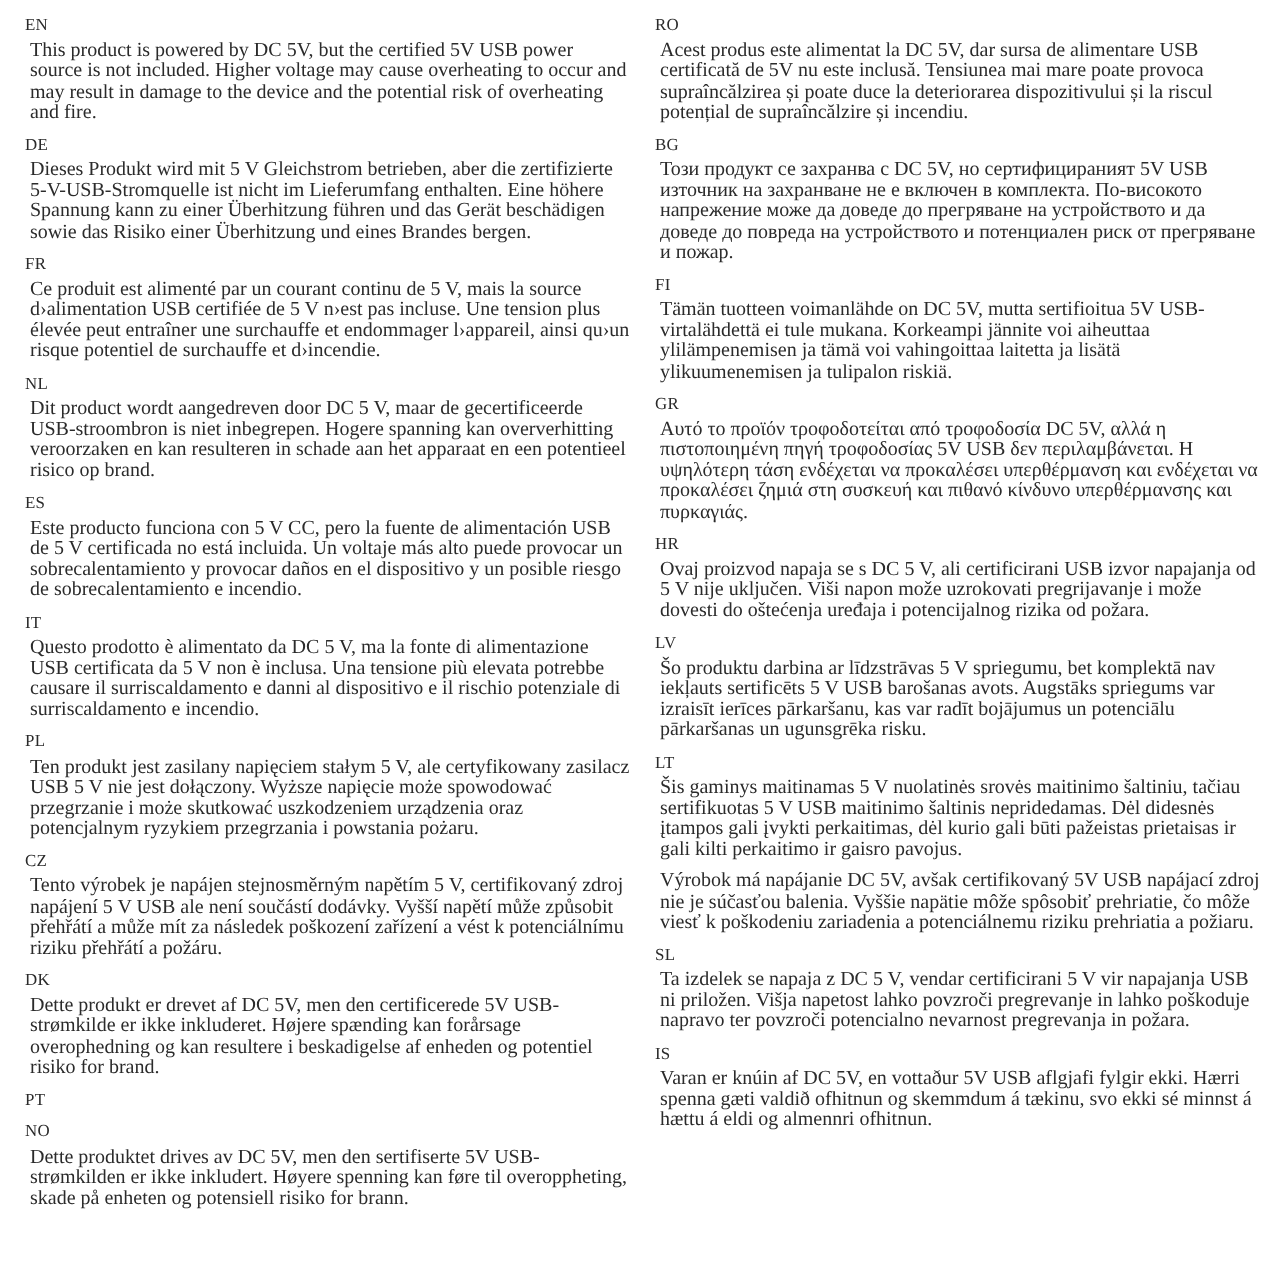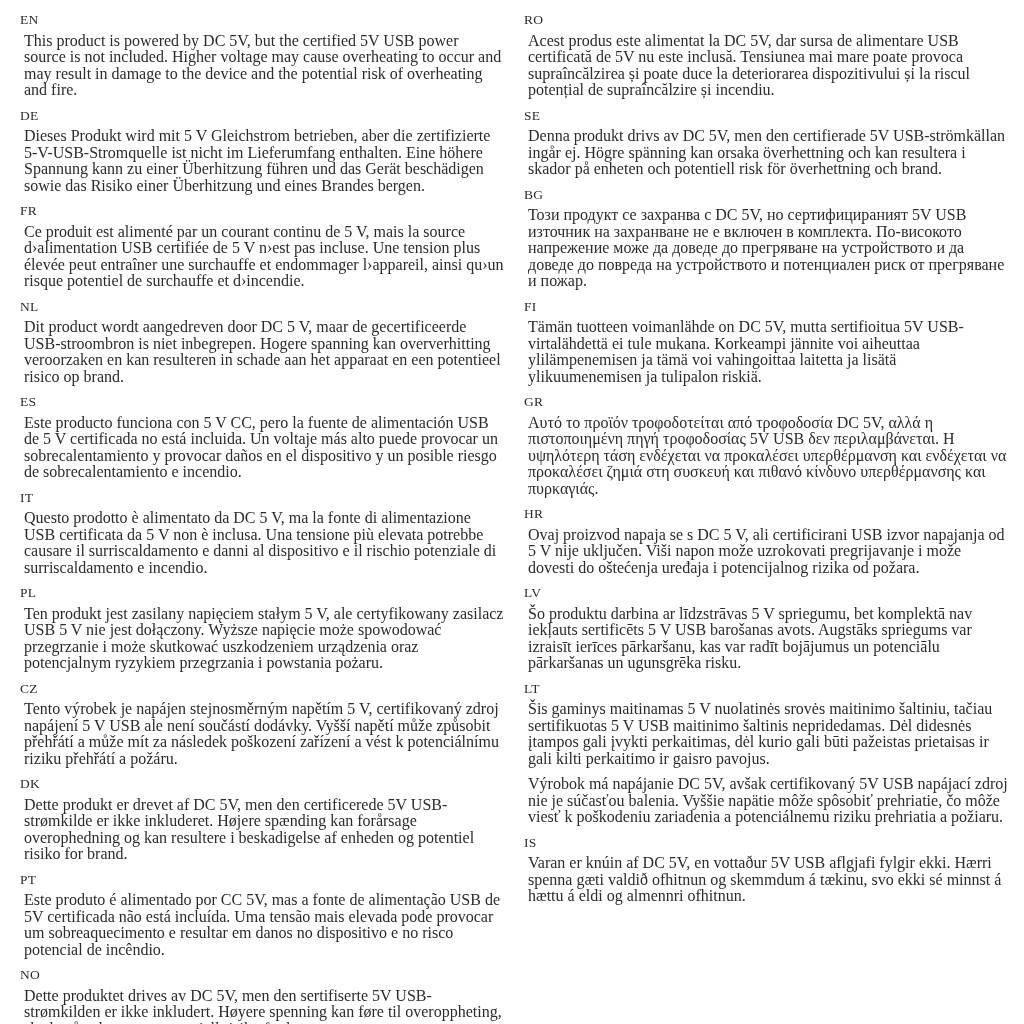--- a/index.html
+++ b/index.html
@@ -79,36 +79,31 @@
     <div class="lang-section">
       <p class="lang-code">CZ</p>
       <p class="lang-text">Tento výrobek je napájen stejnosměrným napětím 5 V, certifikovaný zdroj napájení 5 V USB ale není součástí dodávky. Vyšší napětí může způsobit přehřátí a může mít za následek poškození zařízení a vést k potenciálnímu riziku přehřátí a požáru.</p>
     </div>
     <div class="lang-section">
       <p class="lang-code">DK</p>
       <p class="lang-text">Dette produkt er drevet af DC 5V, men den certificerede 5V USB-strømkilde er ikke inkluderet. Højere spænding kan forårsage overophedning og kan resultere i beskadigelse af enheden og potentiel risiko for brand.</p>
     </div>
     <div class="lang-section">
       <p class="lang-code">PT</p>
-      <p class="lang-text">Este produto é alimentado por CC 5V, mas a fonte de alimentação USB de 5V certificada não está incluída. Uma tensão mais elevada pode provocar um sobreaquecimento e resultar em danos no dispositivo e no risco potencial de incêndio.</p>
     </div>
     <div class="lang-section">
       <p class="lang-code">NO</p>
       <p class="lang-text">Dette produktet drives av DC 5V, men den sertifiserte 5V USB-strømkilden er ikke inkludert. Høyere spenning kan føre til overoppheting, skade på enheten og potensiell risiko for brann.</p>
     </div>
   </div>
 
   <div class="col">
     <div class="lang-section">
       <p class="lang-code">RO</p>
       <p class="lang-text">Acest produs este alimentat la DC 5V, dar sursa de alimentare USB certificată de 5V nu este inclusă. Tensiunea mai mare poate provoca supraîncălzirea și poate duce la deteriorarea dispozitivului și la riscul potențial de supraîncălzire și incendiu.</p>
-    </div>
-    <div class="lang-section">
-      <p class="lang-code">SE</p>
-      <p class="lang-text">Denna produkt drivs av DC 5V, men den certifierade 5V USB-strömkällan ingår ej. Högre spänning kan orsaka överhettning och kan resultera i skador på enheten och potentiell risk för överhettning och brand.</p>
     </div>
     <div class="lang-section">
       <p class="lang-code">BG</p>
       <p class="lang-text">Този продукт се захранва с DC 5V, но сертифицираният 5V USB източник на захранване не е включен в комплекта. По-високото напрежение може да доведе до прегряване на устройството и да доведе до повреда на устройството и потенциален риск от прегряване и пожар.</p>
     </div>
     <div class="lang-section">
       <p class="lang-code">FI</p>
       <p class="lang-text">Tämän tuotteen voimanlähde on DC 5V, mutta sertifioitua 5V USB-virtalähdettä ei tule mukana. Korkeampi jännite voi aiheuttaa ylilämpenemisen ja tämä voi vahingoittaa laitetta ja lisätä ylikuumenemisen ja tulipalon riskiä.</p>
     </div>
     <div class="lang-section">
@@ -124,18 +119,22 @@
       <p class="lang-text">Šo produktu darbina ar līdzstrāvas 5 V spriegumu, bet komplektā nav iekļauts sertificēts 5 V USB barošanas avots. Augstāks spriegums var izraisīt ierīces pārkaršanu, kas var radīt bojājumus un potenciālu pārkaršanas un ugunsgrēka risku.</p>
     </div>
     <div class="lang-section">
       <p class="lang-code">LT</p>
       <p class="lang-text">Šis gaminys maitinamas 5 V nuolatinės srovės maitinimo šaltiniu, tačiau sertifikuotas 5 V USB maitinimo šaltinis nepridedamas. Dėl didesnės įtampos gali įvykti perkaitimas, dėl kurio gali būti pažeistas prietaisas ir gali kilti perkaitimo ir gaisro pavojus.</p>
     </div>
     <div class="lang-section">
       <p class="lang-text">Výrobok má napájanie DC 5V, avšak certifikovaný 5V USB napájací zdroj nie je súčasťou balenia. Vyššie napätie môže spôsobiť prehriatie, čo môže viesť k poškodeniu zariadenia a potenciálnemu riziku prehriatia a požiaru.</p>
     </div>
     <div class="lang-section">
+      <p class="lang-code">SL</p>
+      <p class="lang-text">Ta izdelek se napaja z DC 5 V, vendar certificirani 5 V vir napajanja USB ni priložen. Višja napetost lahko povzroči pregrevanje in lahko poškoduje napravo ter povzroči potencialno nevarnost pregrevanja in požara.</p>
+    </div>
+    <div class="lang-section">
       <p class="lang-code">IS</p>
       <p class="lang-text">Varan er knúin af DC 5V, en vottaður 5V USB aflgjafi fylgir ekki. Hærri spenna gæti valdið ofhitnun og skemmdum á tækinu, svo ekki sé minnst á hættu á eldi og almennri ofhitnun.</p>
     </div>
   </div>
 
 </div>
 
 </body></html>

